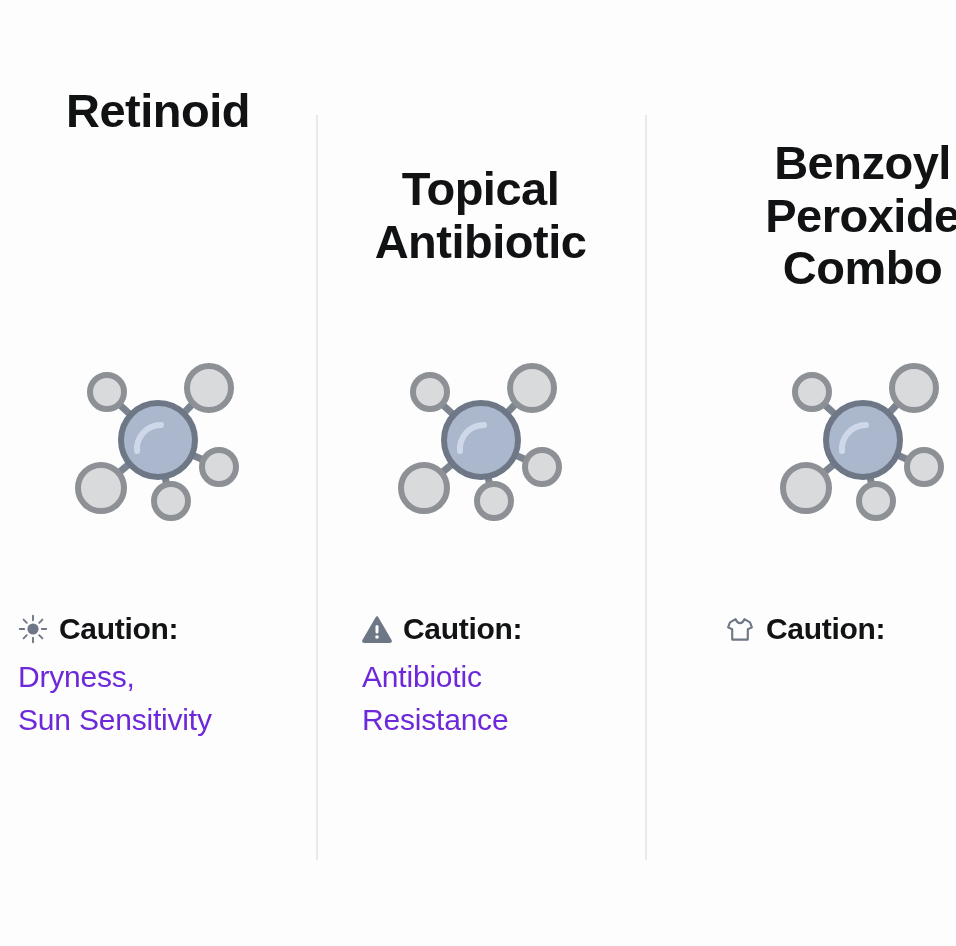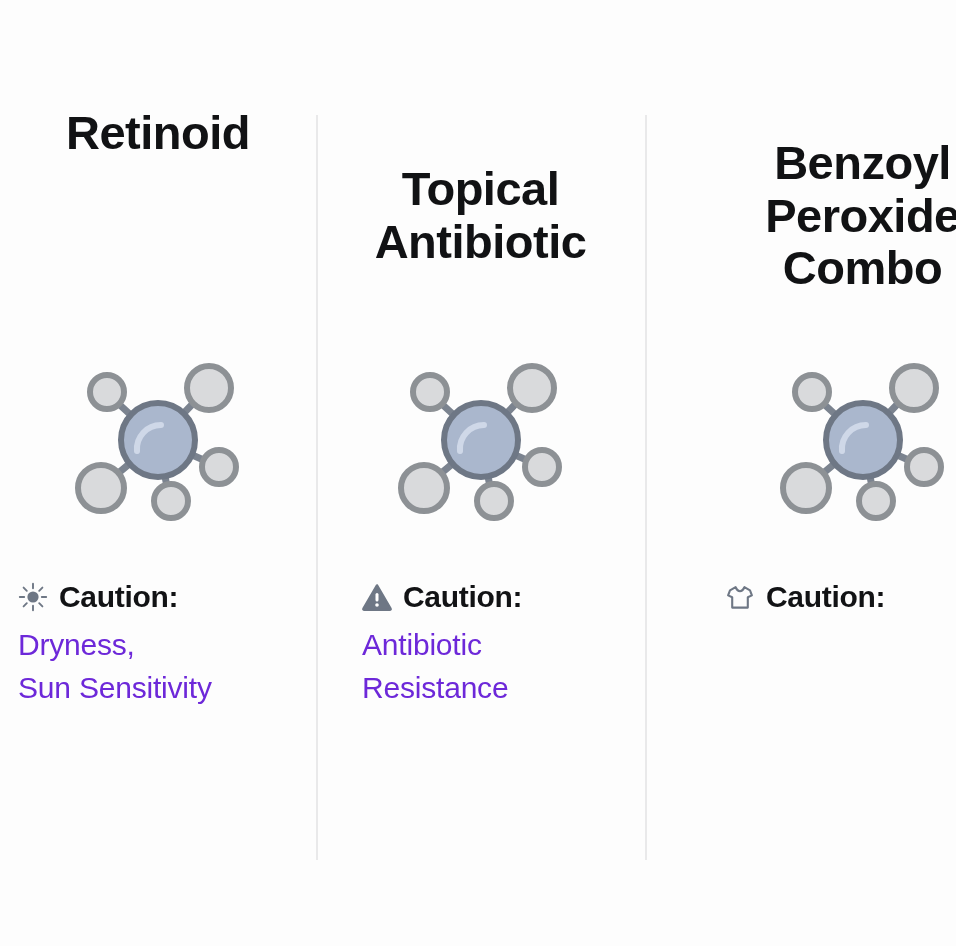--- a/index.html
+++ b/index.html
@@ -56,39 +56,39 @@
   
   .col-title {
     font-weight: 700;
     font-size: 47px;
     line-height: 1.12;
     letter-spacing: -0.5px;
     text-align: center;
     color: #111214;
     white-space: pre-line;
   }
-  .col-1 .col-title { margin-top: 107px; }
+  .col-1 .col-title { margin-top: 85px; }
   .col-2 .col-title { margin-top: 163px; }
   .col-3 .col-title { margin-top: 137px; }
 
   
   .molecule-wrap {
     position: absolute;
     top: 355px;
     left: 50%;
     transform: translateX(-50%);
     width: 170px;
     height: 170px;
   }
   .molecule-wrap svg { display: block; width: 170px; height: 170px; }
 
   
   .caution {
     position: absolute;
-    top: 580px;
+    top: 612px;
     text-align: left;
   }
   .col-1 .caution { left: 18px;  width: 290px; }
   .col-2 .caution { left: 46px;  width: 275px; }
   .col-3 .caution { left: 36px;  width: 272px; }
 
   .caution-head {
     display: flex;
     align-items: center;
     gap: 11px;

